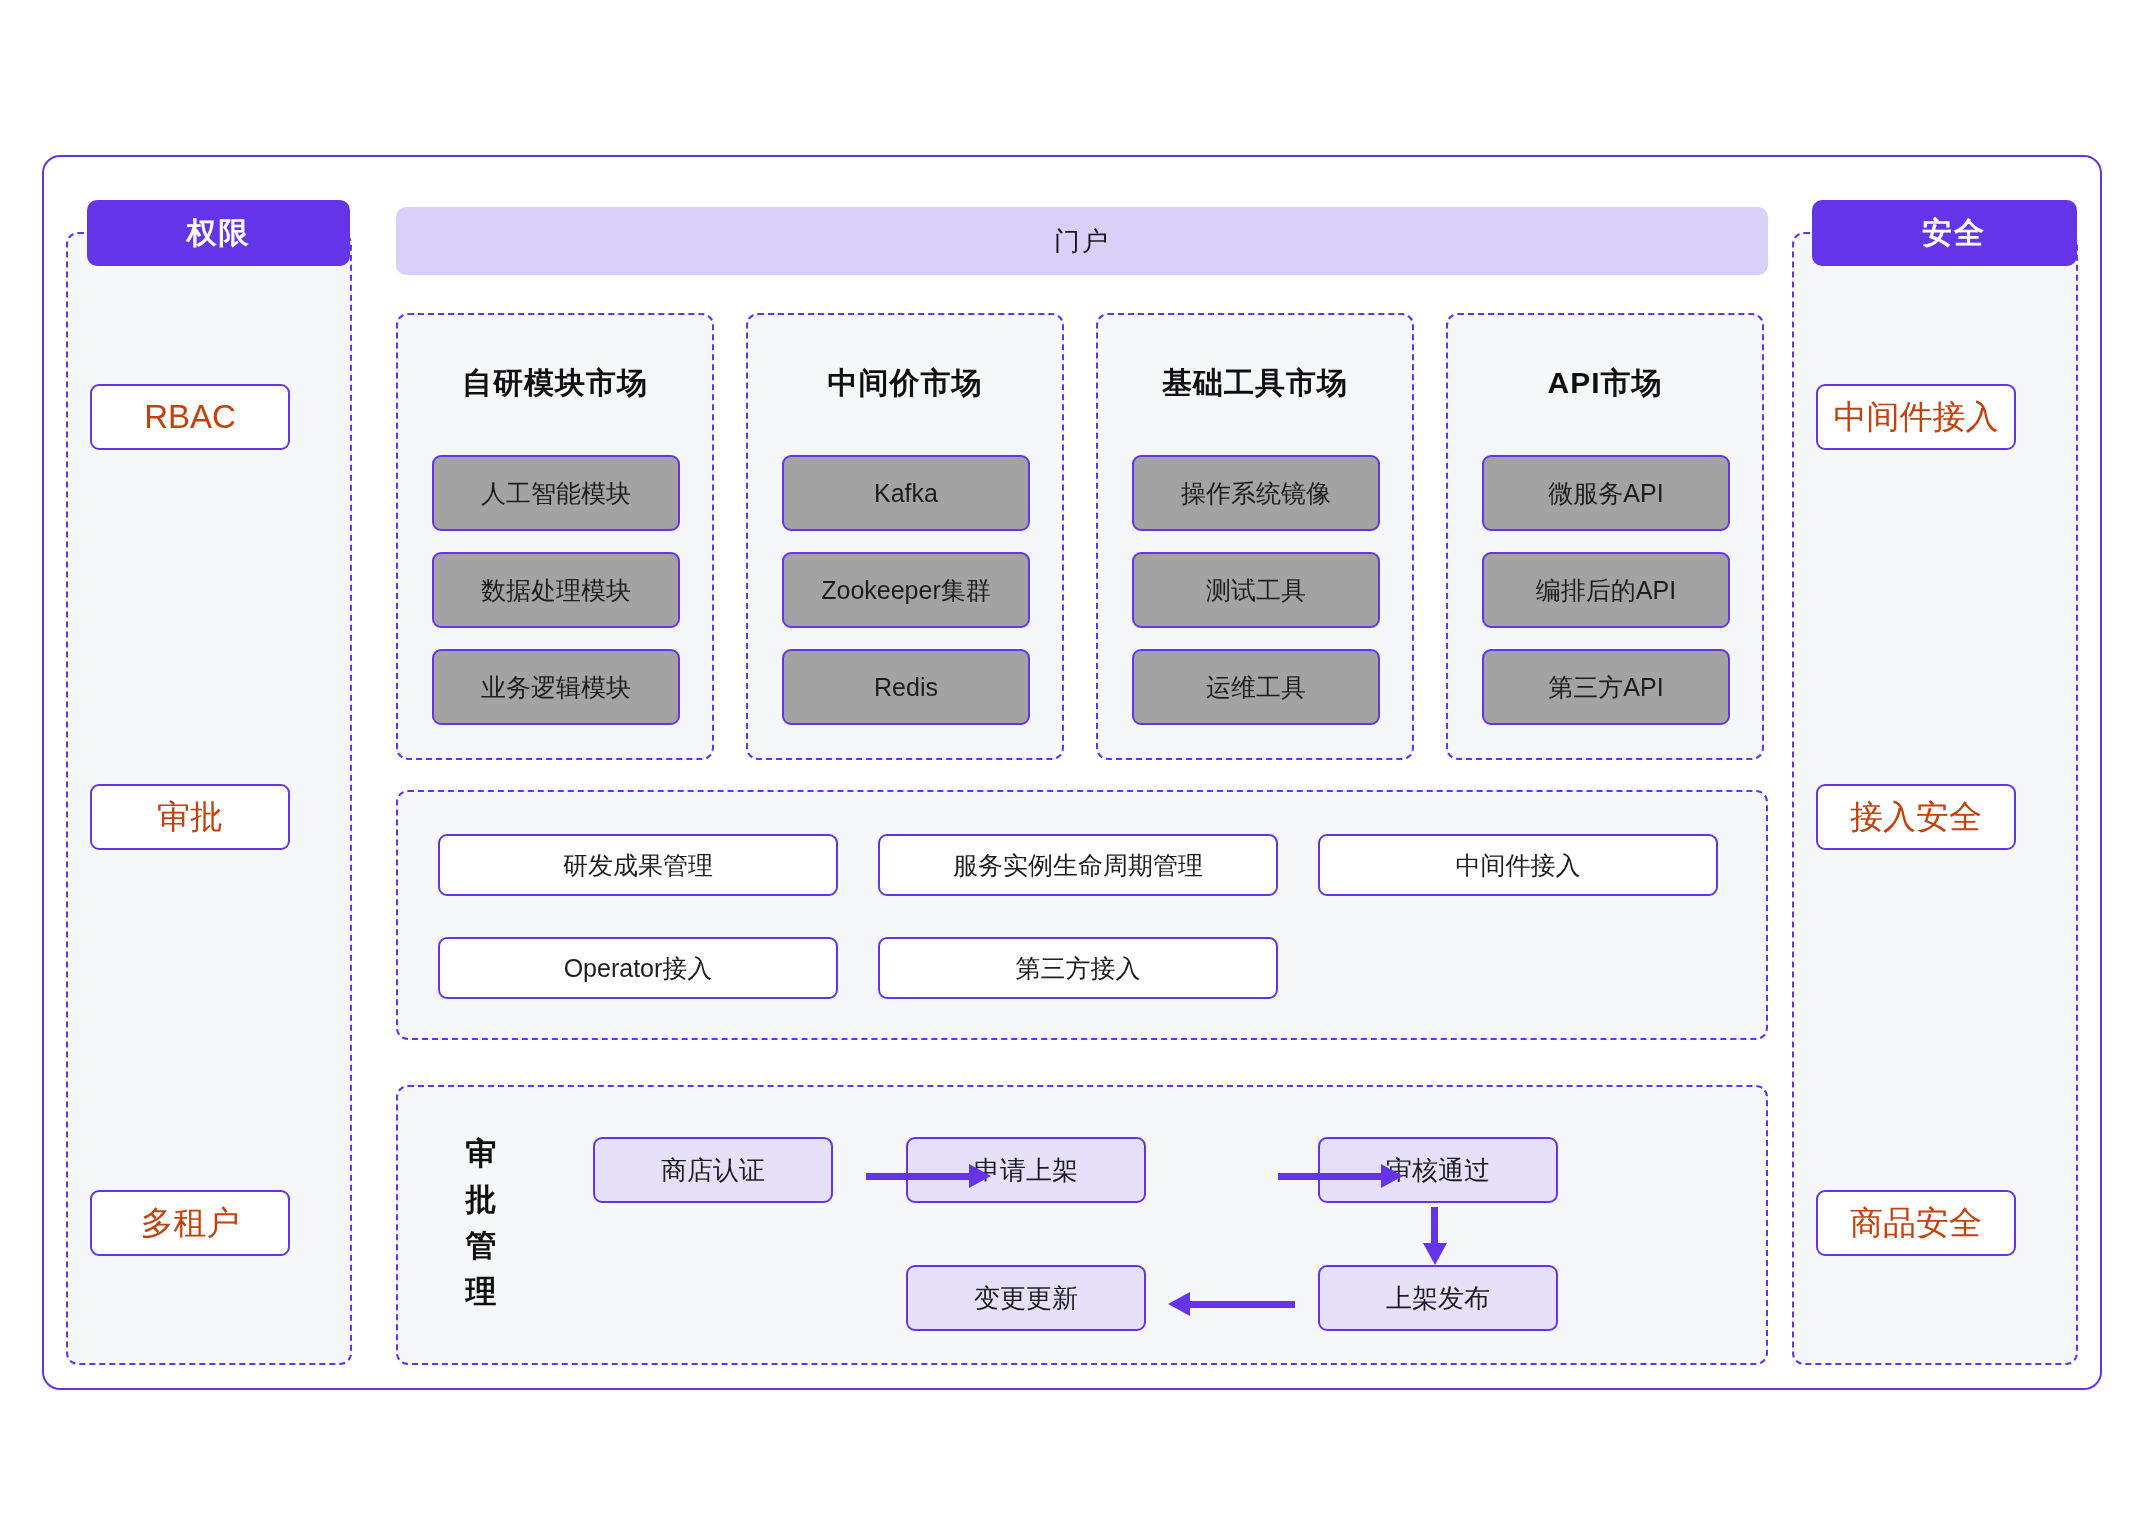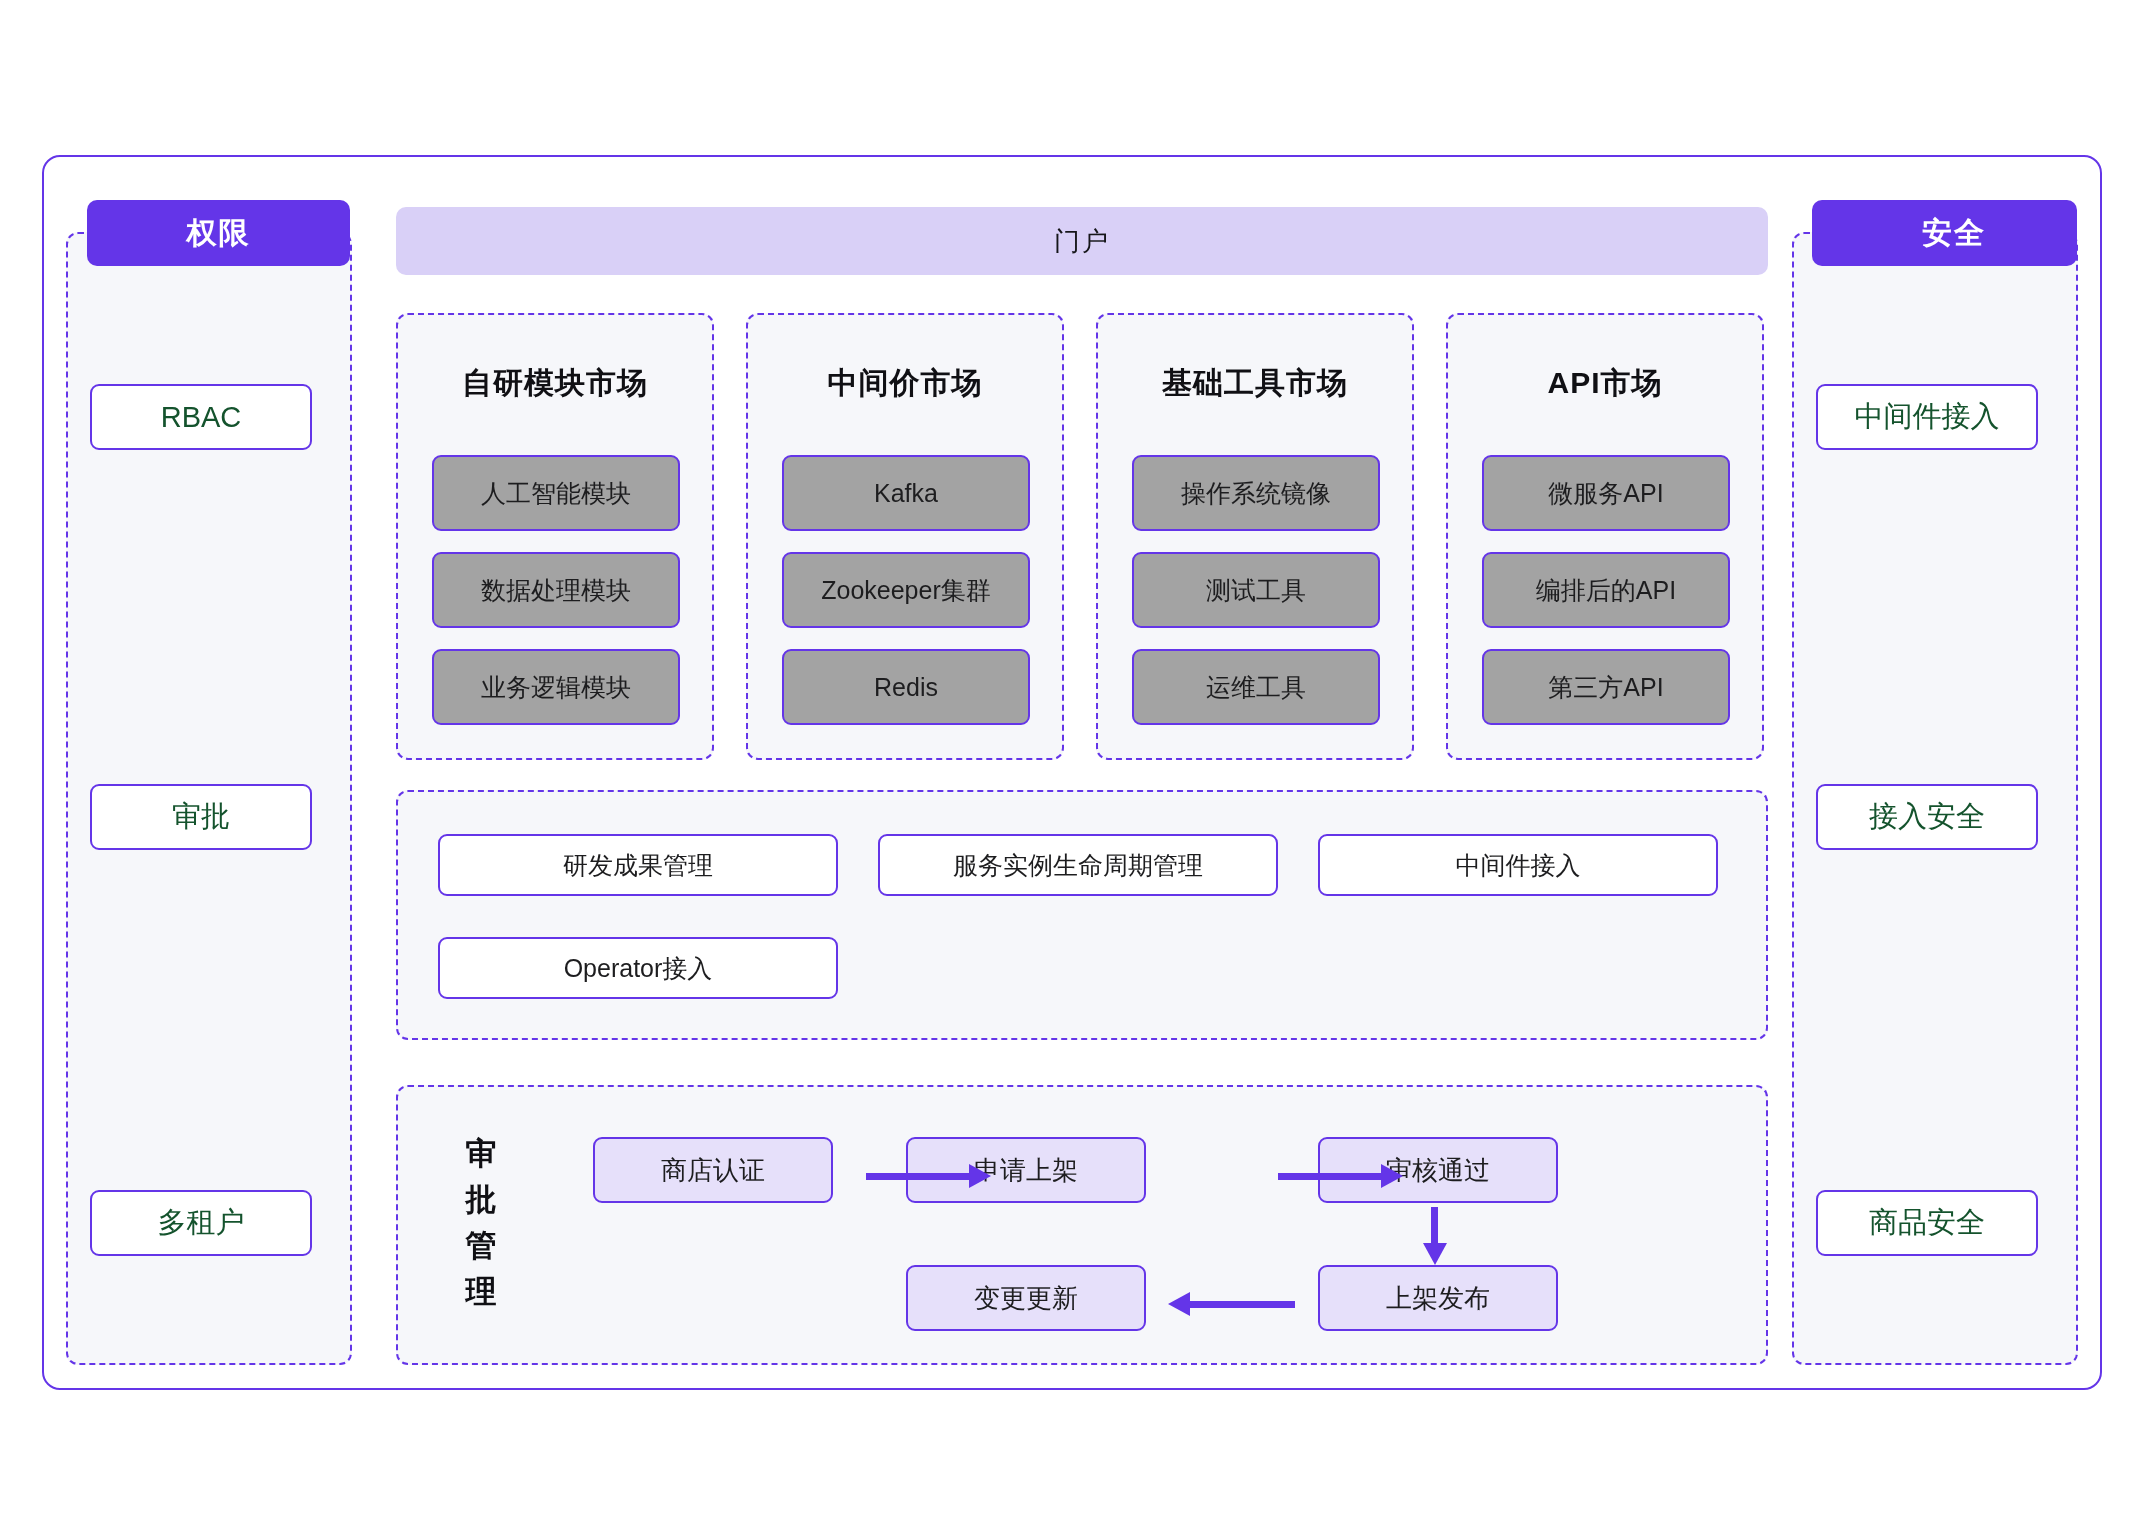--- a/index.html
+++ b/index.html
@@ -56,31 +56,31 @@
     background: #f6f7fa;
     box-sizing: border-box;
     z-index: 1;
   }
   #permission-column { left: 66px; }
   #security-column   { left: 1792px; }
 
   .side-item {
     position: absolute;
     left: 22px;
-    width: 222px;
+    width: 200px;
     height: 66px;
     border: 2px solid #6435e8;
     border-radius: 9px;
     background: #ffffff;
     box-sizing: border-box;
     display: flex;
     align-items: center;
     justify-content: center;
-    font-size: 29px;
-    color: #14532d;
+    font-size: 33px;
+    color: #c2410c;
   }
   .side-item.pos0 { top: 150px; }
   .side-item.pos1 { top: 550px; }
   .side-item.pos2 { top: 956px; }
 
   
   #portal-bar {
     position: absolute;
     left: 396px;
     top: 207px;
@@ -333,20 +333,21 @@
     <div class="market-item i2">第三方API</div>
   </div>
 
 </div>
 
 <div id="capabilities-panel">
   <div class="cap-item r0 x0">研发成果管理</div>
   <div class="cap-item r0 x1">服务实例生命周期管理</div>
   <div class="cap-item r0 x2">中间件接入</div>
   <div class="cap-item r1 x0">Operator接入</div>
+  <div class="cap-item r1 x1">第三方接入</div>
 </div>
 
 <div id="approval-panel">
 
   <div id="approval-label">
     <span>审</span>
     <span>批</span>
     <span>管</span>
     <span>理</span>
   </div>

